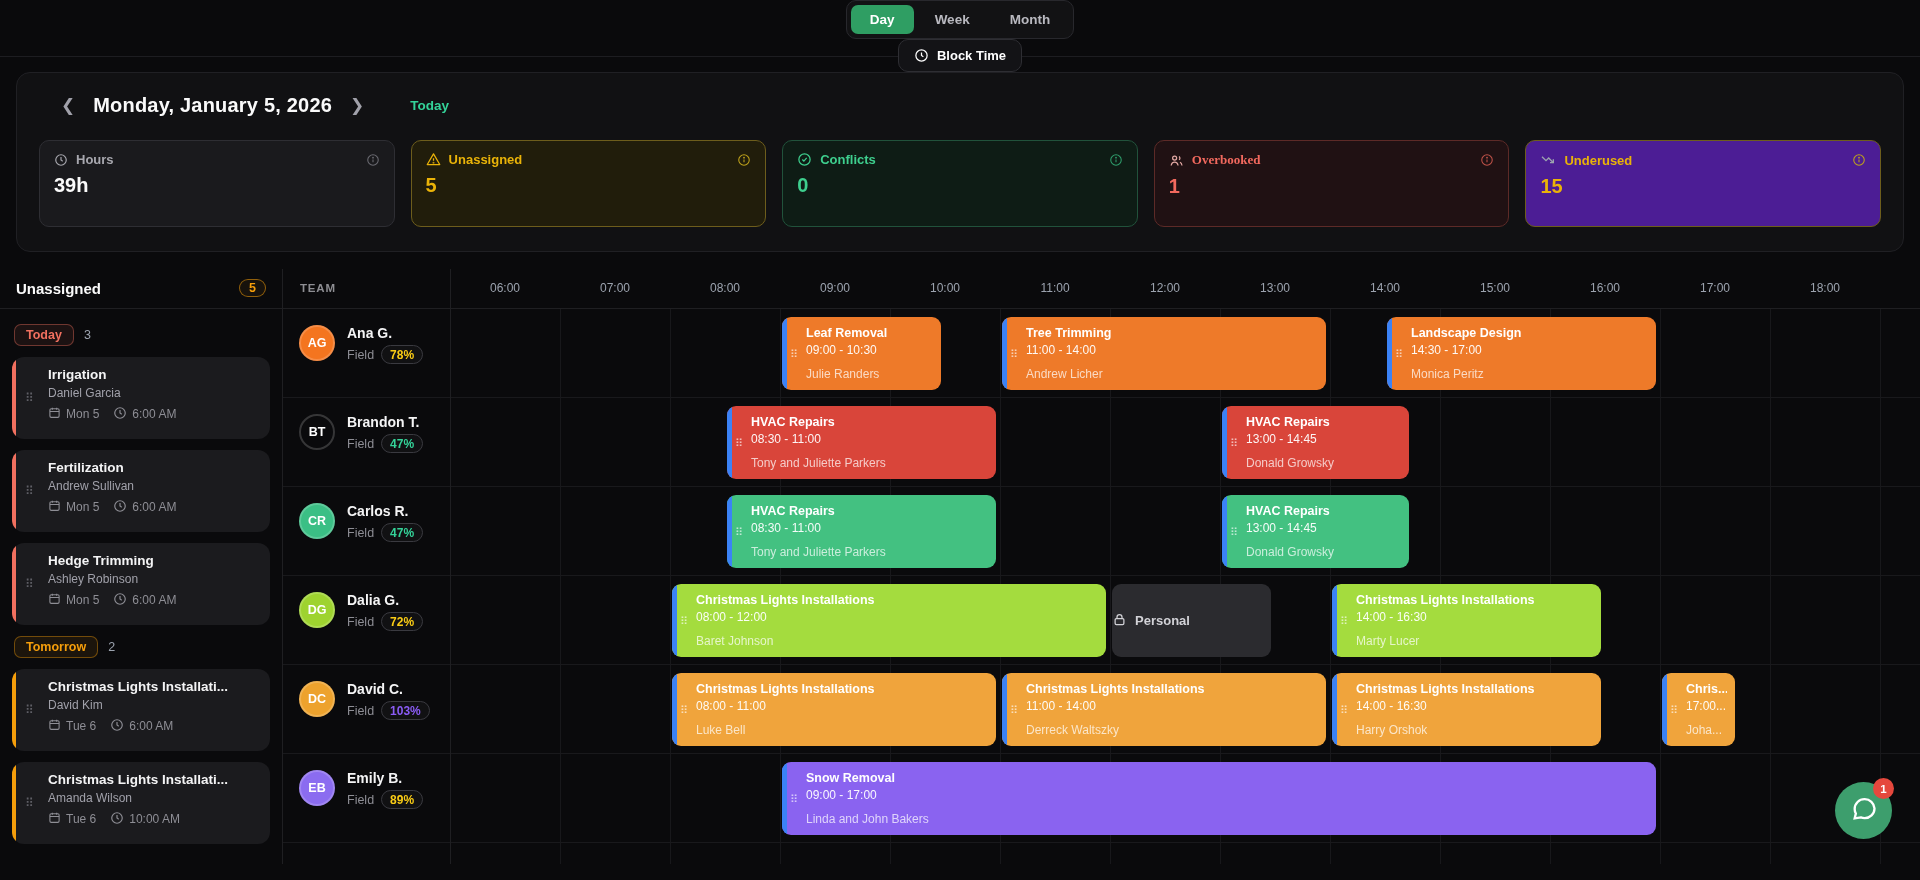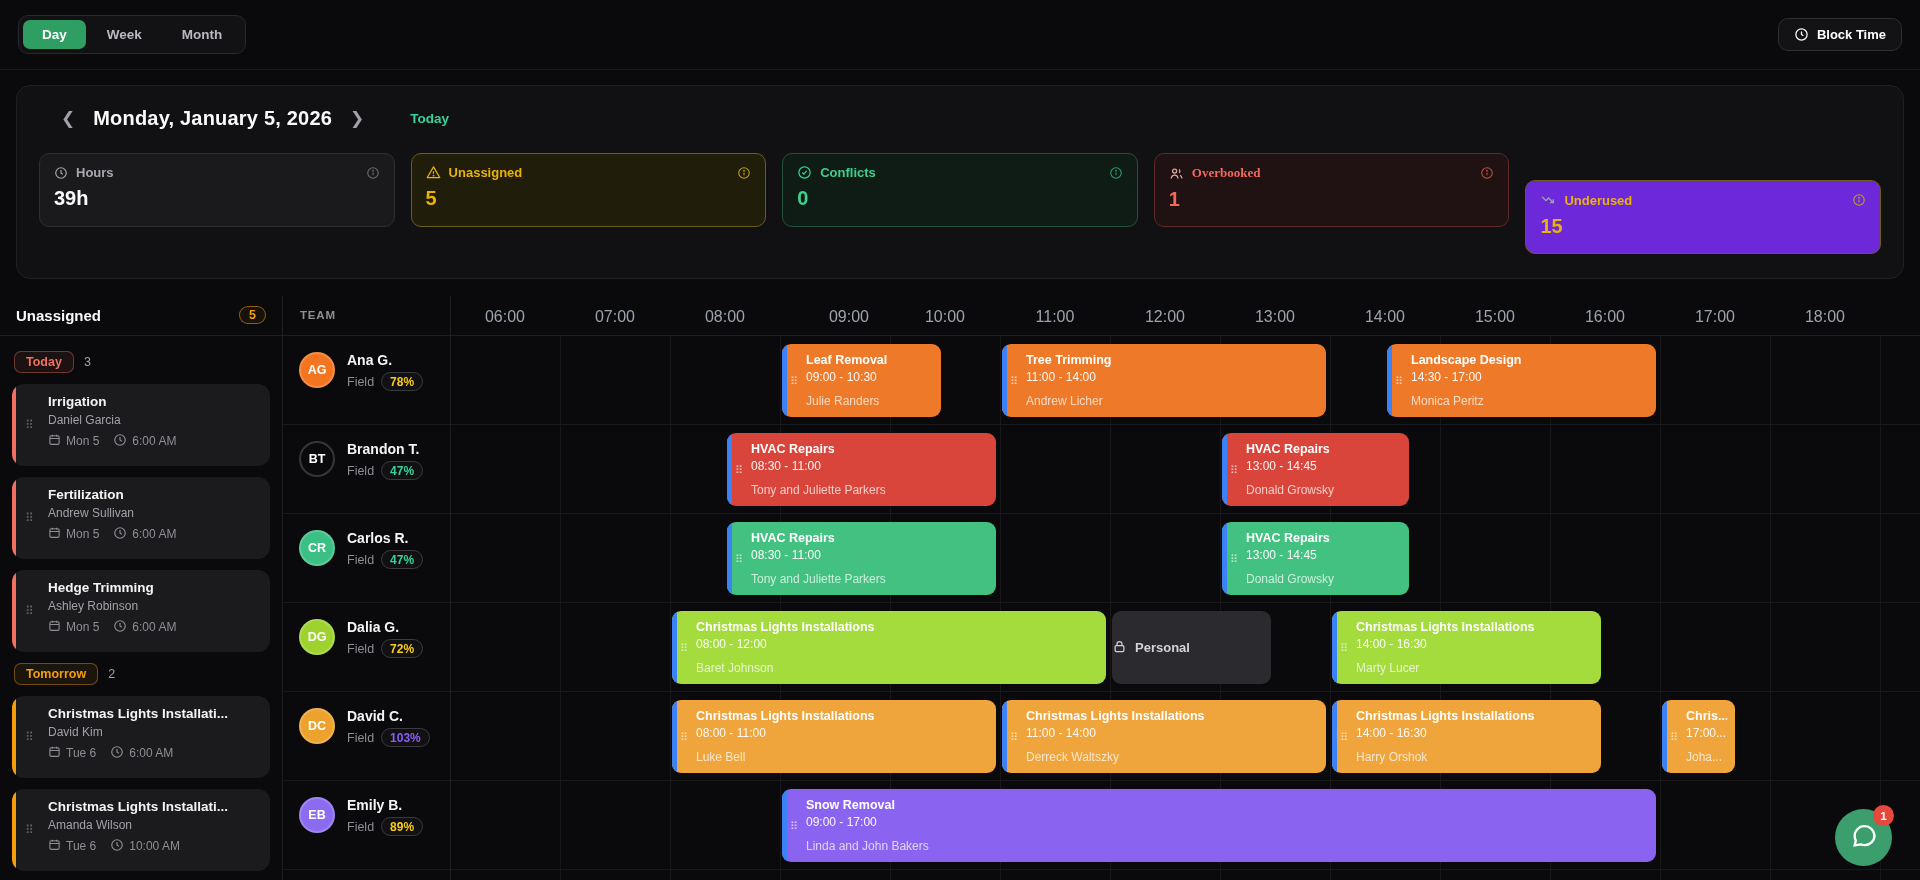--- a/index.html
+++ b/index.html
@@ -1,39 +1,39 @@
 <!DOCTYPE html>
 <html><head>
 <meta charset="utf-8">
 <style>
   * { margin:0; padding:0; box-sizing:border-box; }
   html,body { width:1920px; height:880px; overflow:hidden; }
   body { background:#0a0a0c; font-family:"Liberation Sans", sans-serif; color:#e7e7ea; position:relative; }
 
   
-  .topbar { height:70px; display:flex; align-items:center; justify-content:space-between;
-            padding:0 18px; border-bottom:1px solid #1d1d21; }
+  .topbar { height:57px; display:flex; align-items:center; justify-content:space-between;
+            padding:0 18px; border-bottom:1px solid #1d1d21;flex-direction:column; }
   .view-switch { display:flex; align-items:center; background:#121214; border:1px solid #28282d;
                  border-radius:10px; padding:4px; gap:2px; }
   .view-tab { border:none; background:transparent; color:#b9b9c0; font:600 13.5px "Liberation Sans",sans-serif;
               padding:7px 19px; border-radius:7px; cursor:pointer; }
   .view-tab.active { background:#2f9e63; color:#fff; }
   .block-time { display:flex; align-items:center; gap:8px; background:#131316; border:1px solid #2e2e33;
                 border-radius:10px; padding:8px 15px; color:#fff; font:700 13px "Liberation Sans",sans-serif; cursor:pointer; }
 
   
   .panel { margin:15px 16px 0 16px; background:#111113; border:1px solid #202024; border-radius:14px;
            padding:20px 22px 24px 22px; }
   .date-nav { display:flex; align-items:center; gap:14px; padding-left:18px; margin-bottom:22px; }
   .chev { background:none; border:none; color:#a1a1aa; font-size:17px; cursor:pointer; line-height:1; padding:4px; }
   .date-title { font-size:20px; font-weight:700; color:#fafafa; letter-spacing:.2px; }
   .today-link { background:none; border:none; color:#34d399; font:600 13.5px "Liberation Sans",sans-serif;
                 margin-left:28px; cursor:pointer; }
   .stats-row { display:flex; gap:16px; }
-  .stat-card { flex:1; border-radius:10px; border:1px solid; padding:11px 14px 13px 14px; height:74px; }
+  .stat-card { flex:1; border-radius:10px; border:1px solid; padding:11px 14px 13px 14px; height:87px; }
   .stat-top { display:flex; align-items:center; gap:8px; font-size:13px; font-weight:600; }
   .stat-top .grow { flex:1; }
   .stat-value { font-size:20px; font-weight:700; margin-top:7px; }
   .icon-14 svg { display:block; }
 
   
   .main { display:flex; height:595px; margin-top:17px; }
 
   
   .sidebar { width:283px; border-right:1px solid #1f1f22; display:flex; flex-direction:column; }
@@ -54,21 +54,21 @@
   .sc-title { font-size:13.5px; font-weight:700; color:#f4f4f5; white-space:nowrap; overflow:hidden; }
   .sc-person { font-size:12px; color:#a1a1aa; margin-top:4px; }
   .sc-meta { display:flex; align-items:center; gap:14px; margin-top:6px; color:#8e8e95; font-size:12px; }
   .sc-meta .mi { display:flex; align-items:center; gap:5px; }
 
   
   .sched { position:relative; flex:1; overflow:hidden; }
   .sched-head { height:40px; border-bottom:1px solid #1f1f22; position:relative; }
   .team-label { position:absolute; left:17px; top:13px; font-size:11.5px; font-weight:700;
                 letter-spacing:.8px; color:#8e8e93; }
-  .time-label { position:absolute; top:12px; width:110px; text-align:center; font-size:16px; color:#9ca3af; }
+  .time-label { position:absolute; top:12px; width:110px; text-align:center; font-size:12px; color:#9ca3af; }
   .grid { position:relative; height:555px; }
   .vline { position:absolute; top:0; bottom:0; width:1px; background:#18181b; }
   .team-vline { position:absolute; top:-40px; bottom:0; width:1px; background:#1f1f22; left:167px; z-index:3; }
   .row { position:relative; height:89px; border-bottom:1px solid #19191c; }
   .member { position:absolute; left:16px; top:16px; display:flex; gap:12px; width:150px; }
   .avatar { width:36px; height:36px; border-radius:50%; display:flex; align-items:center; justify-content:center;
             color:#fff; font-size:12.5px; font-weight:700; border:2px solid rgba(255,255,255,.18); flex:none; }
   .m-name { font-size:14px; font-weight:700; color:#f4f4f5; }
   .m-sub { display:flex; align-items:center; gap:7px; margin-top:4px; }
   .m-role { font-size:12.5px; color:#8e8e95; }
@@ -194,21 +194,21 @@
           <span class="icon-14">
             <svg width="14" height="14" viewBox="0 0 24 24" fill="none" stroke="#c05249" stroke-width="1.8">
               <circle cx="12" cy="12" r="9"></circle>
               <path d="M12 11v5"></path>
               <circle cx="12" cy="8" r="0.6" fill="#c05249"></circle>
             </svg>
           </span>
         </div>
         <div class="stat-value" style="color:#f2695e;">1</div>
       </div>
-      <div class="stat-card" style="background:#6d28d9;border-color:#6d5d1c;margin-top:27px;">
+      <div class="stat-card" style="background:#4c1d95;border-color:#6d5d1c;">
         <div class="stat-top">
           <span class="icon-14">
             <svg width="16" height="16" viewBox="0 0 24 24" fill="none" stroke="#9ca3af" stroke-width="2">
               <path d="m3 7 6 6 4-4 7 7"></path>
               <path d="M20 11v5h-5"></path>
             </svg>
           </span>
           <span style="color:#eab308;">Underused</span>
           <span class="grow"></span>
           <span class="icon-14">
@@ -351,21 +351,21 @@
         </div>
       </div>
   </div>
 
   <div class="sched">
     <div class="sched-head" id="sched-head">
       <span class="team-label">TEAM</span>
     <div class="time-label" style="left:167px;">06:00</div>
         <div class="time-label" style="left:277px;">07:00</div>
         <div class="time-label" style="left:387px;">08:00</div>
-        <div class="time-label" style="left:511px;">09:00</div>
+        <div class="time-label" style="left:497px;">09:00</div>
         <div class="time-label" style="left:607px;">10:00</div>
         <div class="time-label" style="left:717px;">11:00</div>
         <div class="time-label" style="left:827px;">12:00</div>
         <div class="time-label" style="left:937px;">13:00</div>
         <div class="time-label" style="left:1047px;">14:00</div>
         <div class="time-label" style="left:1157px;">15:00</div>
         <div class="time-label" style="left:1267px;">16:00</div>
         <div class="time-label" style="left:1377px;">17:00</div>
         <div class="time-label" style="left:1487px;">18:00</div>
       </div>

